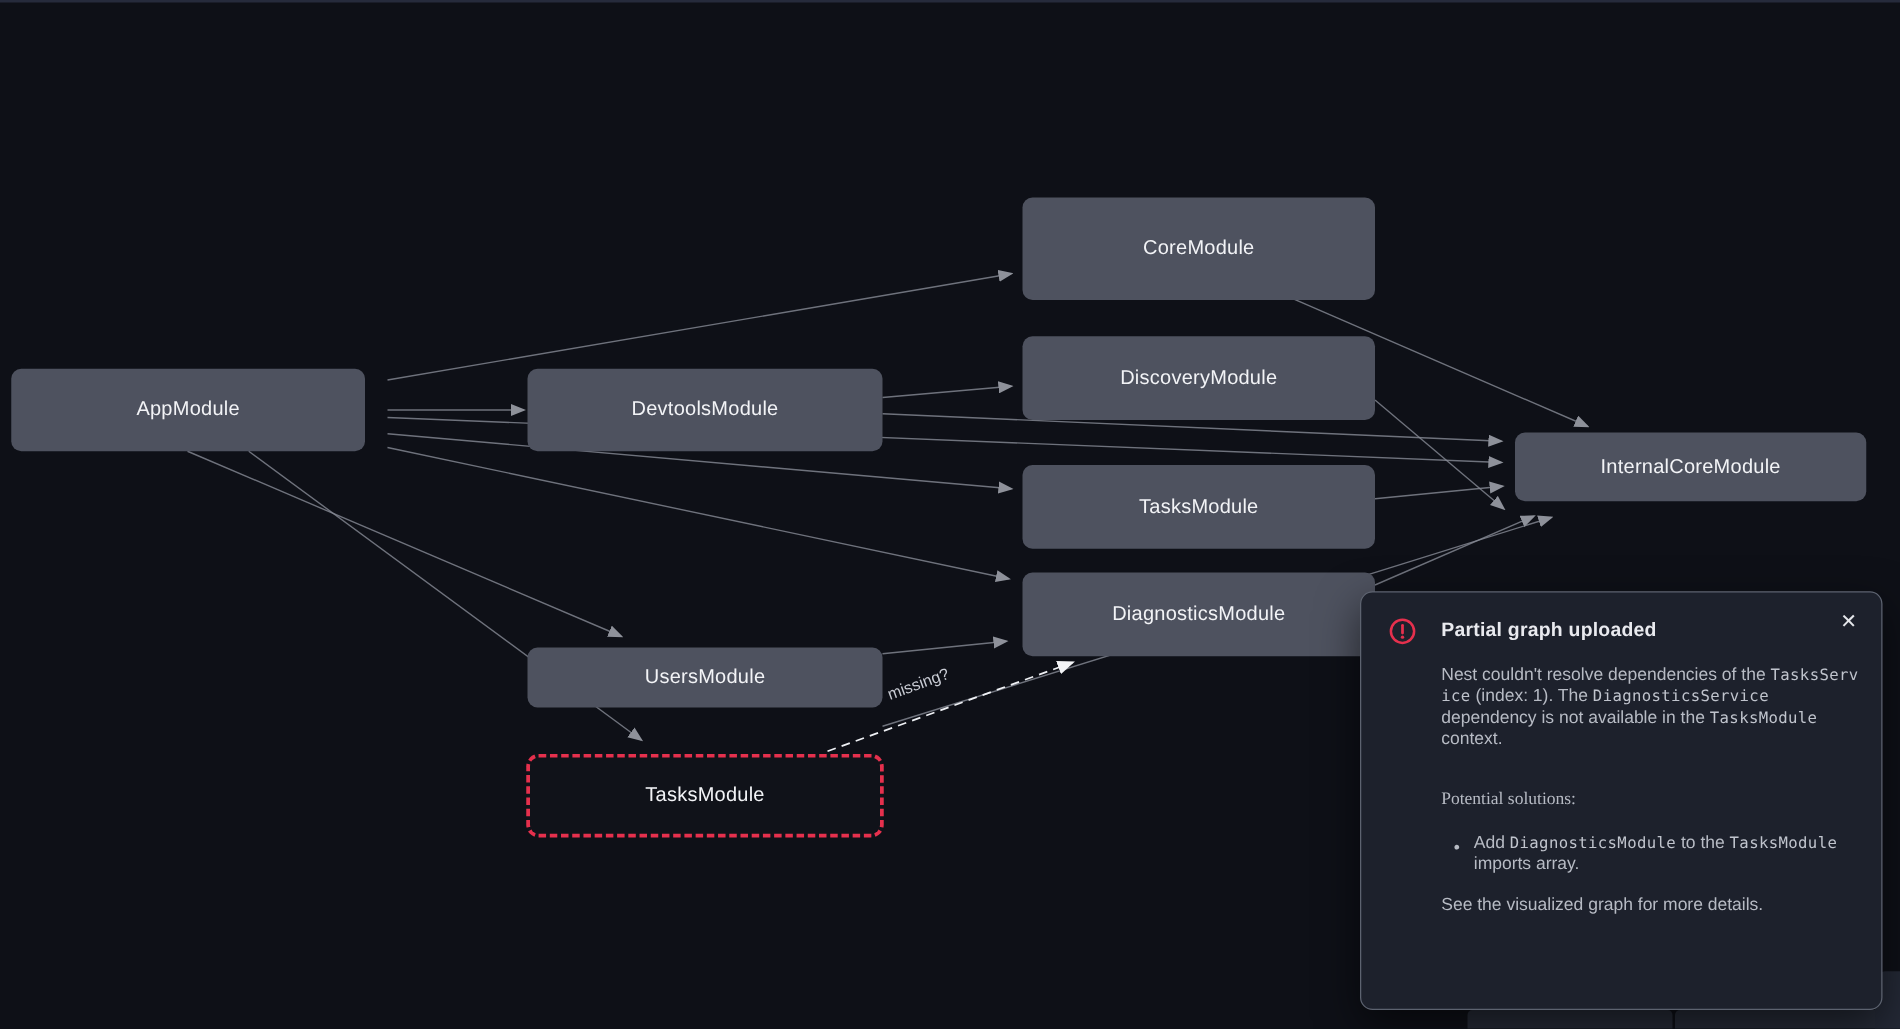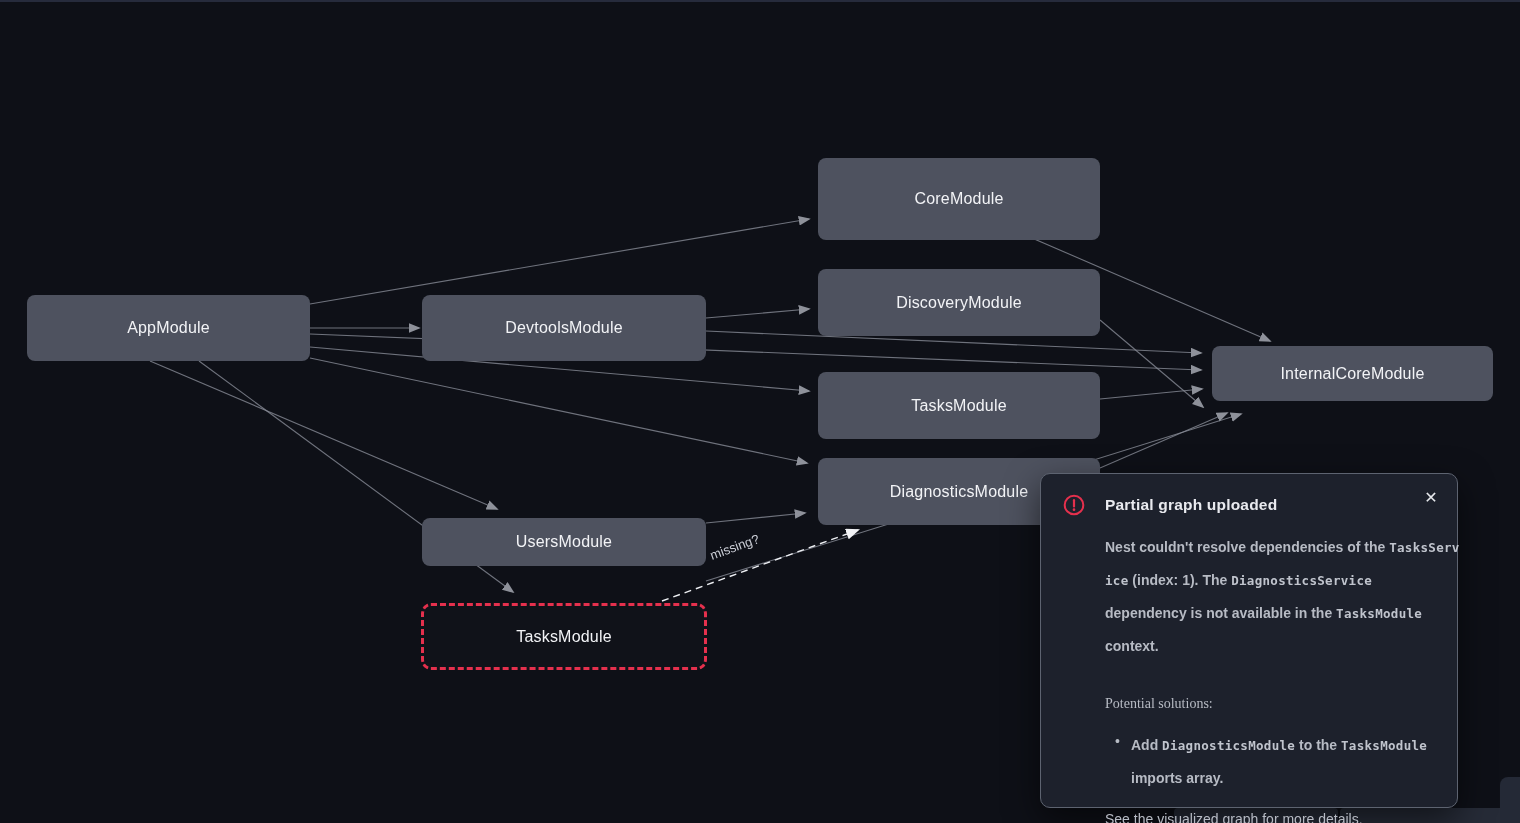--- a/index.html
+++ b/index.html
@@ -32,37 +32,37 @@
   }
 
   
   .bg-bar{position:absolute;background:#262b37;z-index:3;border-radius:4px 4px 0 0;}
   .bg-bar-left{left:1174px;top:808px;width:164px;height:15px;}
   .bg-bar-right{left:1340px;top:808px;width:180px;height:15px;}
   .bg-corner-box{position:absolute;left:1500px;top:777px;width:20px;height:46px;background:#242936;border-radius:8px 0 0 0;z-index:3;}
 
   
   .toast{
-    position:absolute;left:1040px;top:473px;width:418px;height:335px;
+    position:absolute;left:1088px;top:473px;width:418px;height:335px;
     box-sizing:border-box;
     background:#1d212c;border:1px solid #5d6370;border-radius:10px;
     box-shadow:0 12px 34px rgba(0,0,0,.55);
     padding:20px 22px 20px 22px;
     z-index:5;color:#b7bbc4;
   }
   .toast-header{display:flex;align-items:center;}
   .toast-icon{width:22px;height:22px;flex:0 0 22px;}
   .toast-title{margin-left:20px;font-size:15.5px;font-weight:700;color:#e9eaef;letter-spacing:.2px;}
   .toast-close{
     position:absolute;top:12px;right:14px;width:24px;height:24px;
     background:none;border:none;color:#e6e8ec;font-size:16px;line-height:24px;
     text-align:center;padding:0;cursor:pointer;font-family:"Liberation Sans",sans-serif;
   }
   .toast-body{margin-left:42px;margin-top:15px;font-size:14px;}
-  .tline{line-height:32px;white-space:nowrap;font-weight:bold;}
+  .tline{line-height:16px;white-space:nowrap;}
   .code{
     font-family:"DejaVu Sans Mono","Liberation Mono",monospace;
     font-size:12.5px;color:#c0c4cd;letter-spacing:.3px;
   }
   .solutions-heading{margin-top:29px;line-height:25px;font-family:Liberation Serif, serif;}
   .bullet-row{margin-top:13px;display:flex;}
   .bullet{width:16px;margin-left:10px;flex:0 0 16px;line-height:25px;color:#b7bbc4;}
   .footer-line{margin-top:13px;line-height:25px;}
 </style>
 </head>
@@ -93,21 +93,21 @@
       <line x1="1100" y1="320" x2="1203" y2="407" class="edge" marker-end="url(#arrow-g)"></line>
       <line x1="1100" y1="399" x2="1202" y2="389" class="edge" marker-end="url(#arrow-g)"></line>
       <line x1="1100" y1="468" x2="1227" y2="413" class="edge" marker-end="url(#arrow-g)"></line>
       <line x1="706" y1="523" x2="805" y2="513" class="edge" marker-end="url(#arrow-g)"></line>
       <line x1="706" y1="581" x2="1241" y2="414" class="edge" marker-end="url(#arrow-g)"></line>
       <line x1="662" y1="601" x2="858" y2="530" class="edge dashed" marker-end="url(#arrow-w)"></line>
       <text x="712" y="560" class="edge-label" transform="rotate(-20 712 560)">missing?</text>
     </svg>
 
   <div class="nodes">
-      <div class="node" style="left: 27px; top: 295px; width: 283px; height: 66px;">
+      <div class="node" style="left: 9px; top: 295px; width: 283px; height: 66px;">
         <span>AppModule</span>
       </div>
       <div class="node" style="left: 422px; top: 295px; width: 284px; height: 66px;">
         <span>DevtoolsModule</span>
       </div>
       <div class="node" style="left: 818px; top: 158px; width: 282px; height: 82px;">
         <span>CoreModule</span>
       </div>
       <div class="node" style="left: 818px; top: 269px; width: 282px; height: 67px;">
         <span>DiscoveryModule</span>

